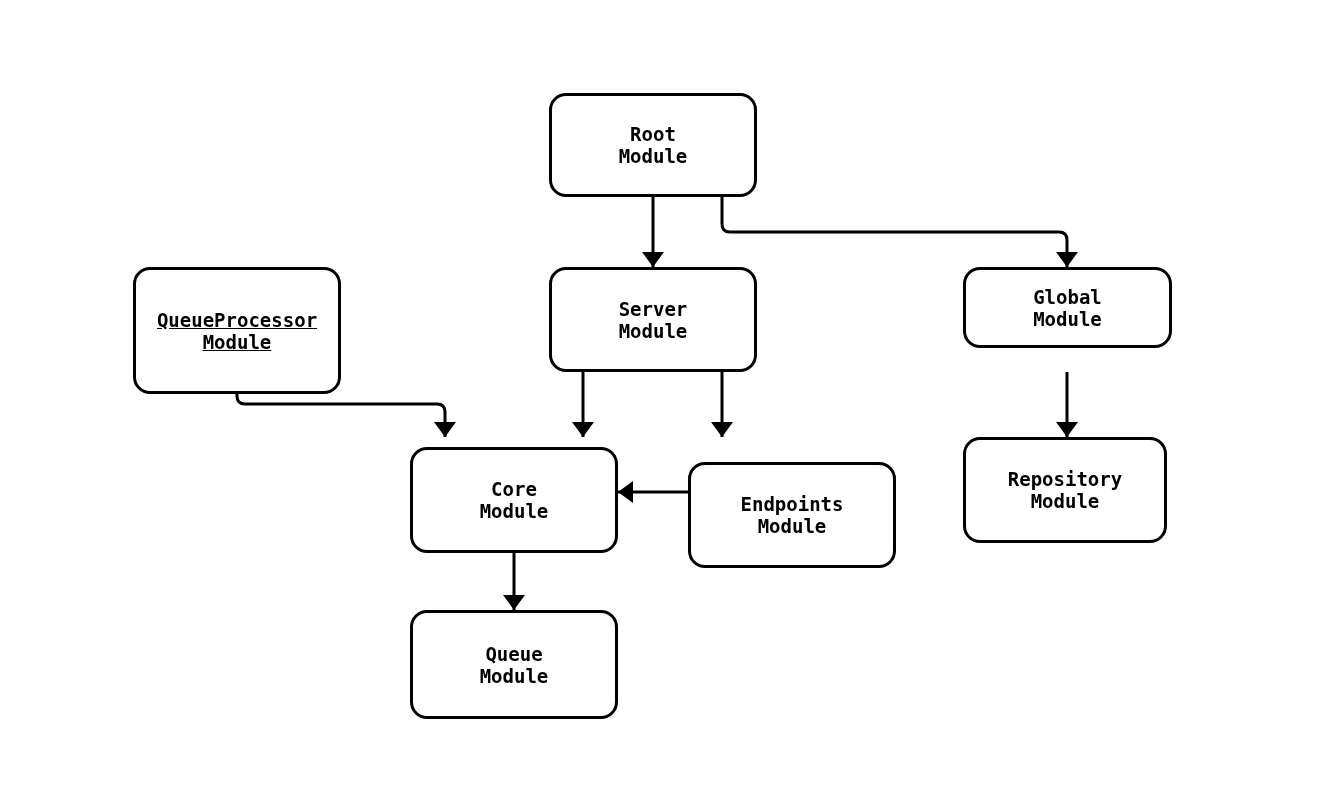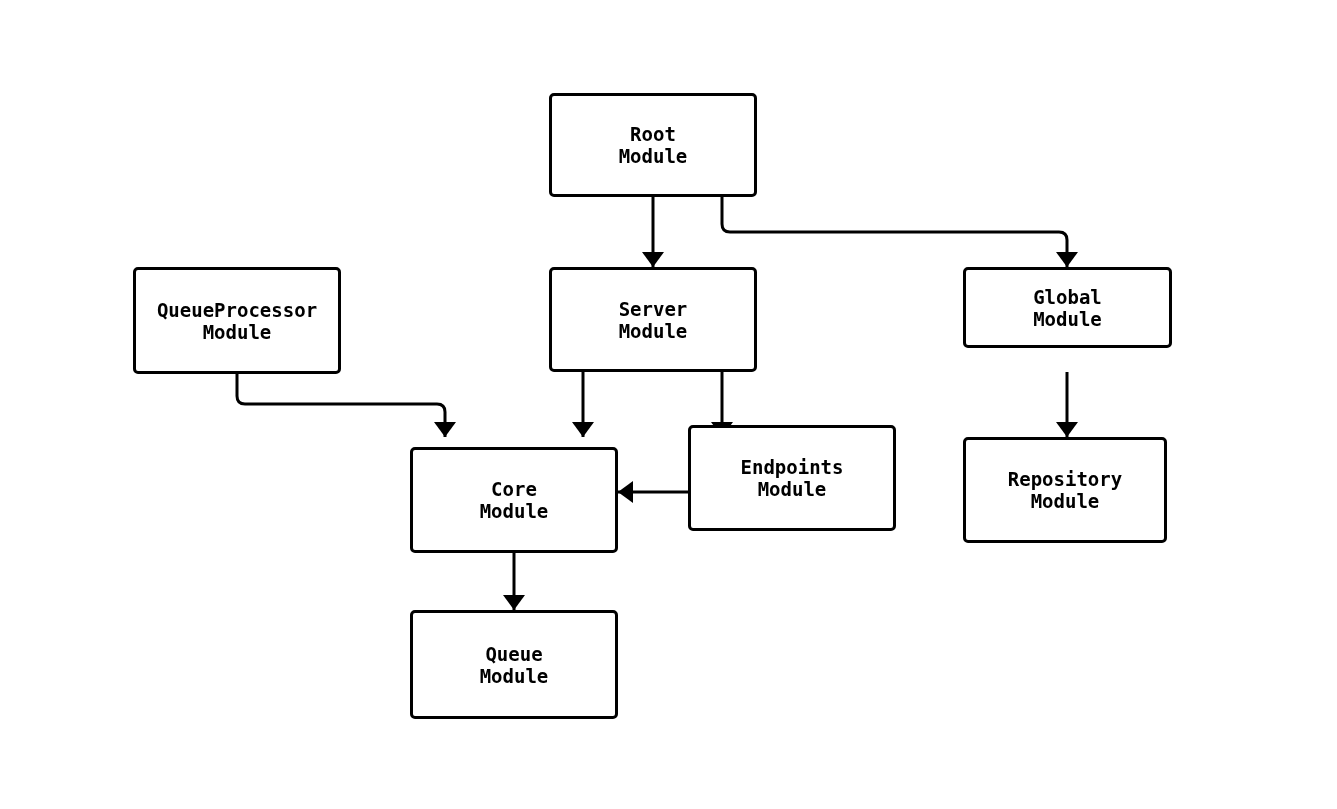--- a/index.html
+++ b/index.html
@@ -20,38 +20,38 @@
     left: 0;
     top: 0;
     width: 1337px;
     height: 809px;
   }
   .node {
     position: absolute;
     box-sizing: border-box;
     background: #ffffff;
     border: 3px solid #000000;
-    border-radius: 5px;
+    border-radius: 17px;
     display: flex;
     align-items: center;
     justify-content: center;
     text-align: center;
     font-weight: bold;
     font-size: 19px;
     line-height: 22px;
     color: #000000;
     white-space: pre-line;
   }
   
   .n-root          { left: 549px; top:  93px; width: 208px; height: 104px; }
-  .n-queueprocessor{ left: 133px; top: 267px; width: 208px; height: 107px; }
+  .n-queueprocessor{ left: 133px; top: 267px; width: 208px; height: 127px; text-decoration: underline; }
   .n-server        { left: 549px; top: 267px; width: 208px; height: 105px; text-align: center; }
   .n-global        { left: 963px; top: 267px; width: 209px; height: 81px; }
   .n-core          { left: 410px; top: 447px; width: 208px; height: 106px; }
-  .n-endpoints     { left: 688px; top: 425px; width: 208px; height: 106px; }
+  .n-endpoints     { left: 688px; top: 462px; width: 208px; height: 106px; }
   .n-repository    { left: 963px; top: 437px; width: 204px; height: 106px; }
   .n-queue         { left: 410px; top: 610px; width: 208px; height: 109px; }
   .edge {
     fill: none;
     stroke: #000000;
     stroke-width: 3px;
   }
 </style>
 </head>
 <body>

